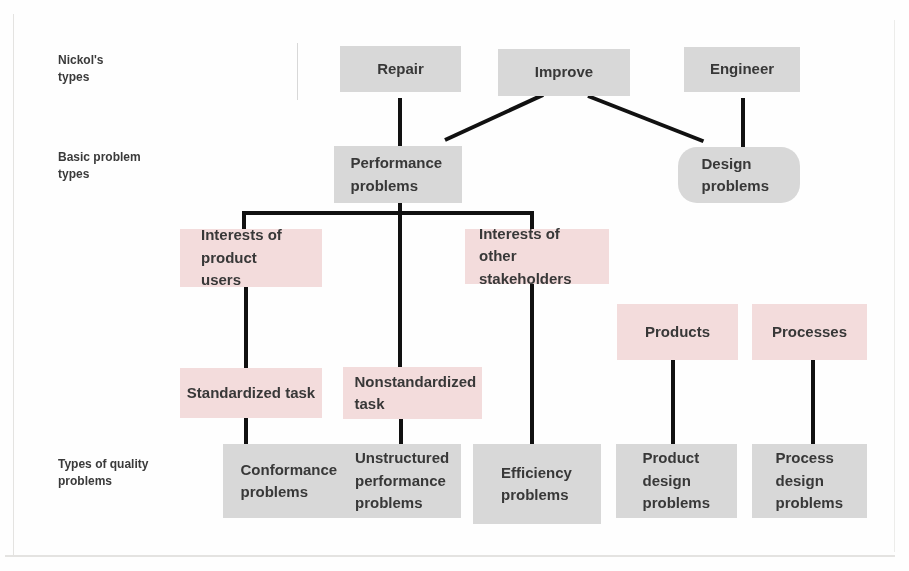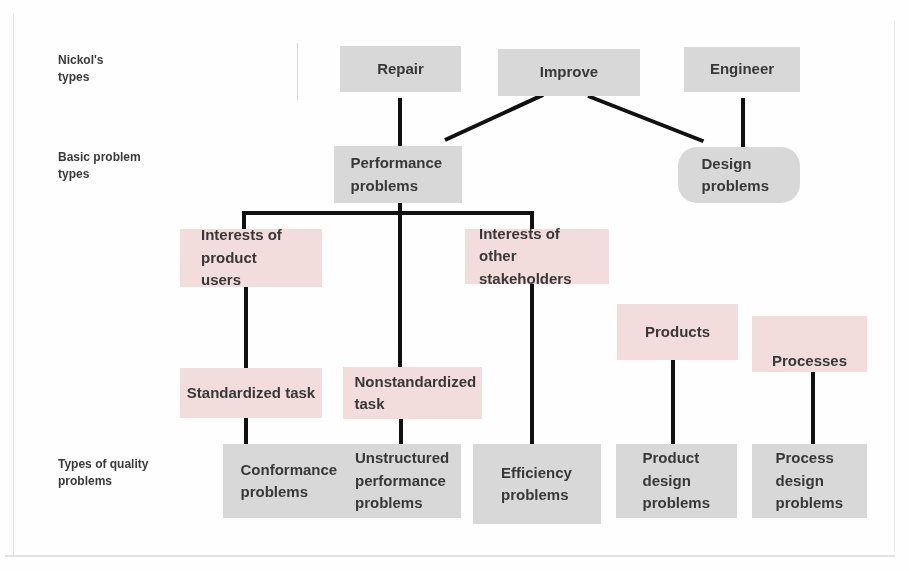--- a/index.html
+++ b/index.html
@@ -29,35 +29,35 @@
     position:absolute;
     display:flex;align-items:center;justify-content:center;
     font-size:15px;font-weight:bold;color:#383838;line-height:1.5;
     text-align:center;
   }
   .node .txt{text-align:left;}
   .gray{background:#d8d8d8;}
   .pink{background:#f3dcdc;}
   
   .pos-repair{left:340px;top:46px;width:121px;height:46px;}
-  .pos-improve{left:498px;top:49px;width:142px;height:47px;justify-content:center;}
+  .pos-improve{left:498px;top:49px;width:132px;height:47px;justify-content:center;}
   .pos-engineer{left:684px;top:47px;width:116px;height:45px;}
   
   .pos-performance{left:334px;top:146px;width:128px;height:57px;}
   .pos-performance .txt{width:95px;}
   .pos-design{left:678px;top:147px;width:122px;height:56px;border-radius:19px;}
   .pos-design .txt{width:75px;}
   
   .pos-interests-users{left:180px;top:229px;width:142px;height:58px;}
   .pos-interests-users .txt{width:100px;}
   .pos-interests-other{left:465px;top:229px;width:138px;height:55px;padding-left:6px;}
   .pos-interests-other .txt{width:122px;}
   
   .pos-products{left:617px;top:304px;width:121px;height:56px;}
-  .pos-processes{left:752px;top:316px;width:115px;height:56px;align-items:flex-end;}
+  .pos-processes{left:752px;top:304px;width:115px;height:56px;}
   
   .pos-standardized{left:180px;top:368px;width:142px;height:50px;}
   .pos-nonstandardized{left:343px;top:367px;width:139px;height:52px;}
   .pos-nonstandardized .txt{width:116px;}
   
   .pos-conformance{left:192px;top:444px;width:130px;height:74px;margin-left:31px;}
   .pos-conformance .txt{width:95px;}
   .pos-unstructured{left:343px;top:444px;width:118px;height:74px;}
   .pos-unstructured .txt{width:94px;}
   .pos-efficiency{left:473px;top:444px;width:128px;height:80px;}

